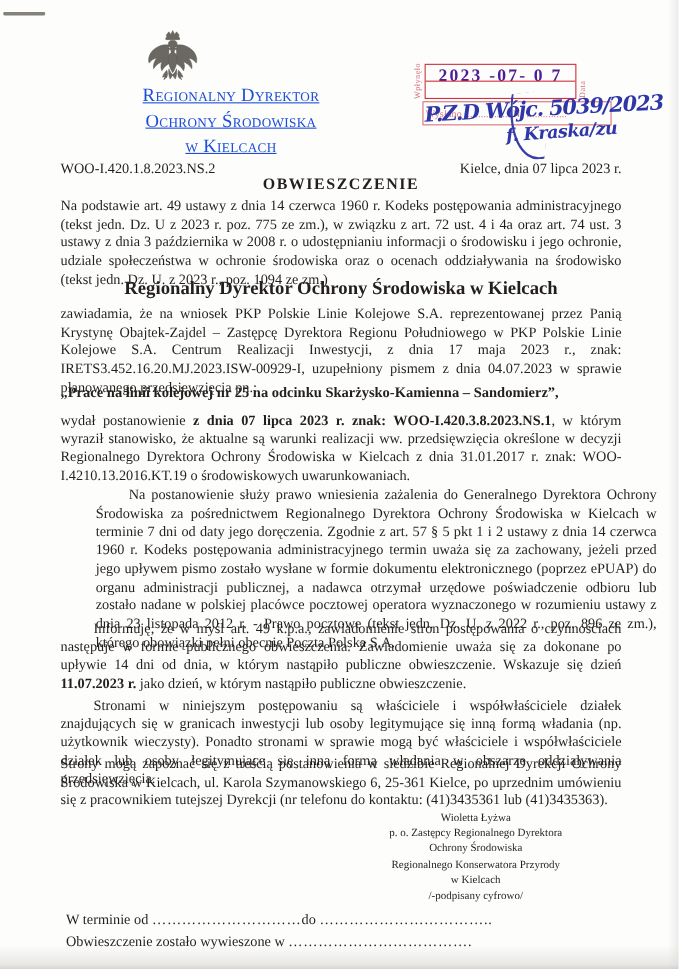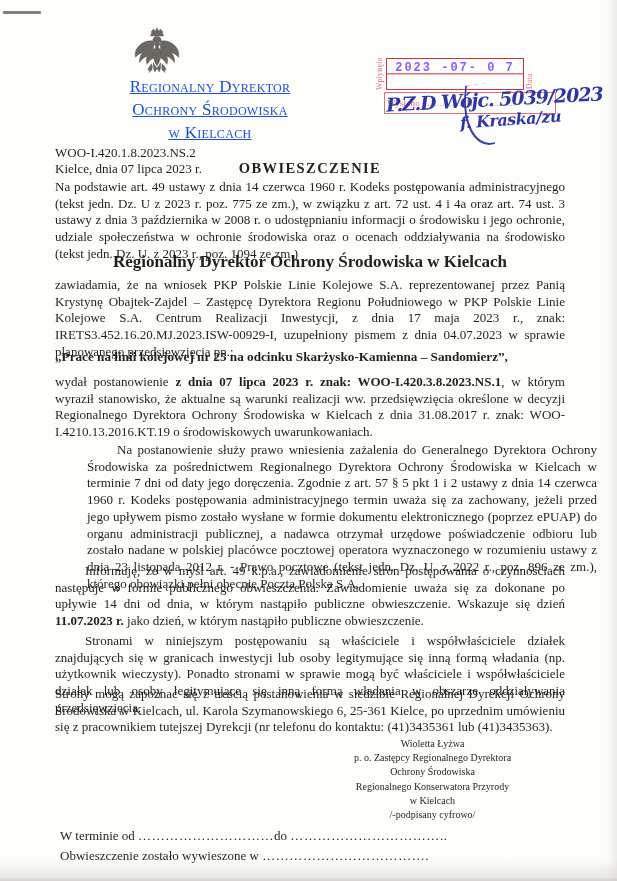--- a/index.html
+++ b/index.html
@@ -101,23 +101,23 @@
     top: 50%;
     height: 1.4px;
     background: #cf2f3e;
     transform: translateY(-0.7px);
   }
   .date-stamp .dtext {
     position: absolute;
     left: 0; right: 0;
     top: 2px;
     text-align: center;
-    color: #8b5cf6;
-    font-family: Liberation Mono, monospace;
-    font-size: 12px;
+    color: #4c1d95;
+    font-family: Liberation Serif, serif;
+    font-size: 16px;
     font-weight: bold;
     letter-spacing: 2px;
   }
   .vlabel {
     position: absolute;
     color: #d4707a;
     font-size: 7.5px;
     font-family: "Liberation Serif", serif;
     letter-spacing: .4px;
     writing-mode: vertical-rl;
@@ -181,21 +181,20 @@
   
   .ref-row {
     position: absolute;
     left: 55px;
     top: 145px;
     width: 510px;
     display: flex;
     justify-content: space-between;
     align-items: baseline;
     font-size: 13px;
-    flex-direction: column;
   }
 
   
   .doc-title {
     position: absolute;
     left: 55px;
     top: 160px;
     width: 510px;
     text-align: center;
     font-size: 14.5px;
@@ -319,21 +318,21 @@
 
   <div class="blk" style="top:277px;">
     <p class="body">zawiadamia, że na wniosek PKP Polskie Linie Kolejowe S.A. reprezentowanej przez Panią Krystynę Obajtek-Zajdel – Zastępcę Dyrektora Regionu Południowego w PKP Polskie Linie Kolejowe S.A. Centrum Realizacji Inwestycji, z dnia 17 maja 2023 r.,  znak: IRETS3.452.16.20.MJ.2023.ISW-00929-I, uzupełniony pismem z dnia 04.07.2023 w sprawie planowanego przedsięwzięcia pn.:</p>
   </div>
 
   <div class="blk" style="top:349px;">
     <div class="center-quote">„Prace na linii kolejowej nr 25 na odcinku Skarżysko-Kamienna – Sandomierz”,</div>
   </div>
 
   <div class="blk" style="top:374px;">
-    <p class="body"><span>wydał postanowienie </span><span class="b">z dnia 07 lipca 2023 r. znak: WOO-I.420.3.8.2023.NS.1</span><span>, w którym wyraził stanowisko, że aktualne są warunki realizacji ww. przedsięwzięcia określone w decyzji Regionalnego Dyrektora Ochrony Środowiska w Kielcach z dnia 31.08.2017 r. znak: WOO-I.4210.13.2016.KT.19 o środowiskowych uwarunkowaniach.</span></p>
+    <p class="body"><span>wydał postanowienie </span><span class="b">z dnia 07 lipca 2023 r. znak: WOO-I.420.3.8.2023.NS.1</span><span>, w którym wyraził stanowisko, że aktualne są warunki realizacji ww. przedsięwzięcia określone w decyzji Regionalnego Dyrektora Ochrony Środowiska w Kielcach z dnia 31.01.2017 r. znak: WOO-I.4210.13.2016.KT.19 o środowiskowych uwarunkowaniach.</span></p>
   </div>
 
   <div class="blk" style="top:442px;margin-left:32px;">
     <p class="body indent">Na postanowienie służy prawo wniesienia zażalenia do Generalnego Dyrektora Ochrony Środowiska za pośrednictwem Regionalnego Dyrektora Ochrony Środowiska w Kielcach w terminie 7 dni od daty jego doręczenia. Zgodnie z art. 57 § 5 pkt 1 i 2 ustawy z dnia 14 czerwca 1960 r. Kodeks postępowania administracyjnego termin uważa się za zachowany, jeżeli przed jego upływem pismo zostało wysłane w formie dokumentu elektronicznego (poprzez ePUAP) do organu administracji publicznej, a nadawca otrzymał urzędowe poświadczenie odbioru lub zostało nadane w polskiej placówce pocztowej operatora wyznaczonego w rozumieniu ustawy z dnia 23 listopada 2012 r. - Prawo pocztowe (tekst jedn. Dz. U. z 2022 r., poz. 896 ze zm.), którego obowiązki pełni obecnie Poczta Polska S.A.</p>
   </div>
 
   <div class="blk" style="top:563px;">
     <p class="body indent"><span>Informuję, że w myśl art. 49 k.p.a., zawiadomienie stron postępowania o czynnościach następuje w formie publicznego obwieszczenia. Zawiadomienie uważa się za dokonane po upływie 14 dni od dnia, w którym nastąpiło publiczne obwieszczenie. Wskazuje się dzień  </span><span class="b">11.07.2023 r.</span><span> jako dzień, w którym nastąpiło publiczne obwieszczenie.</span></p>
   </div>
 

